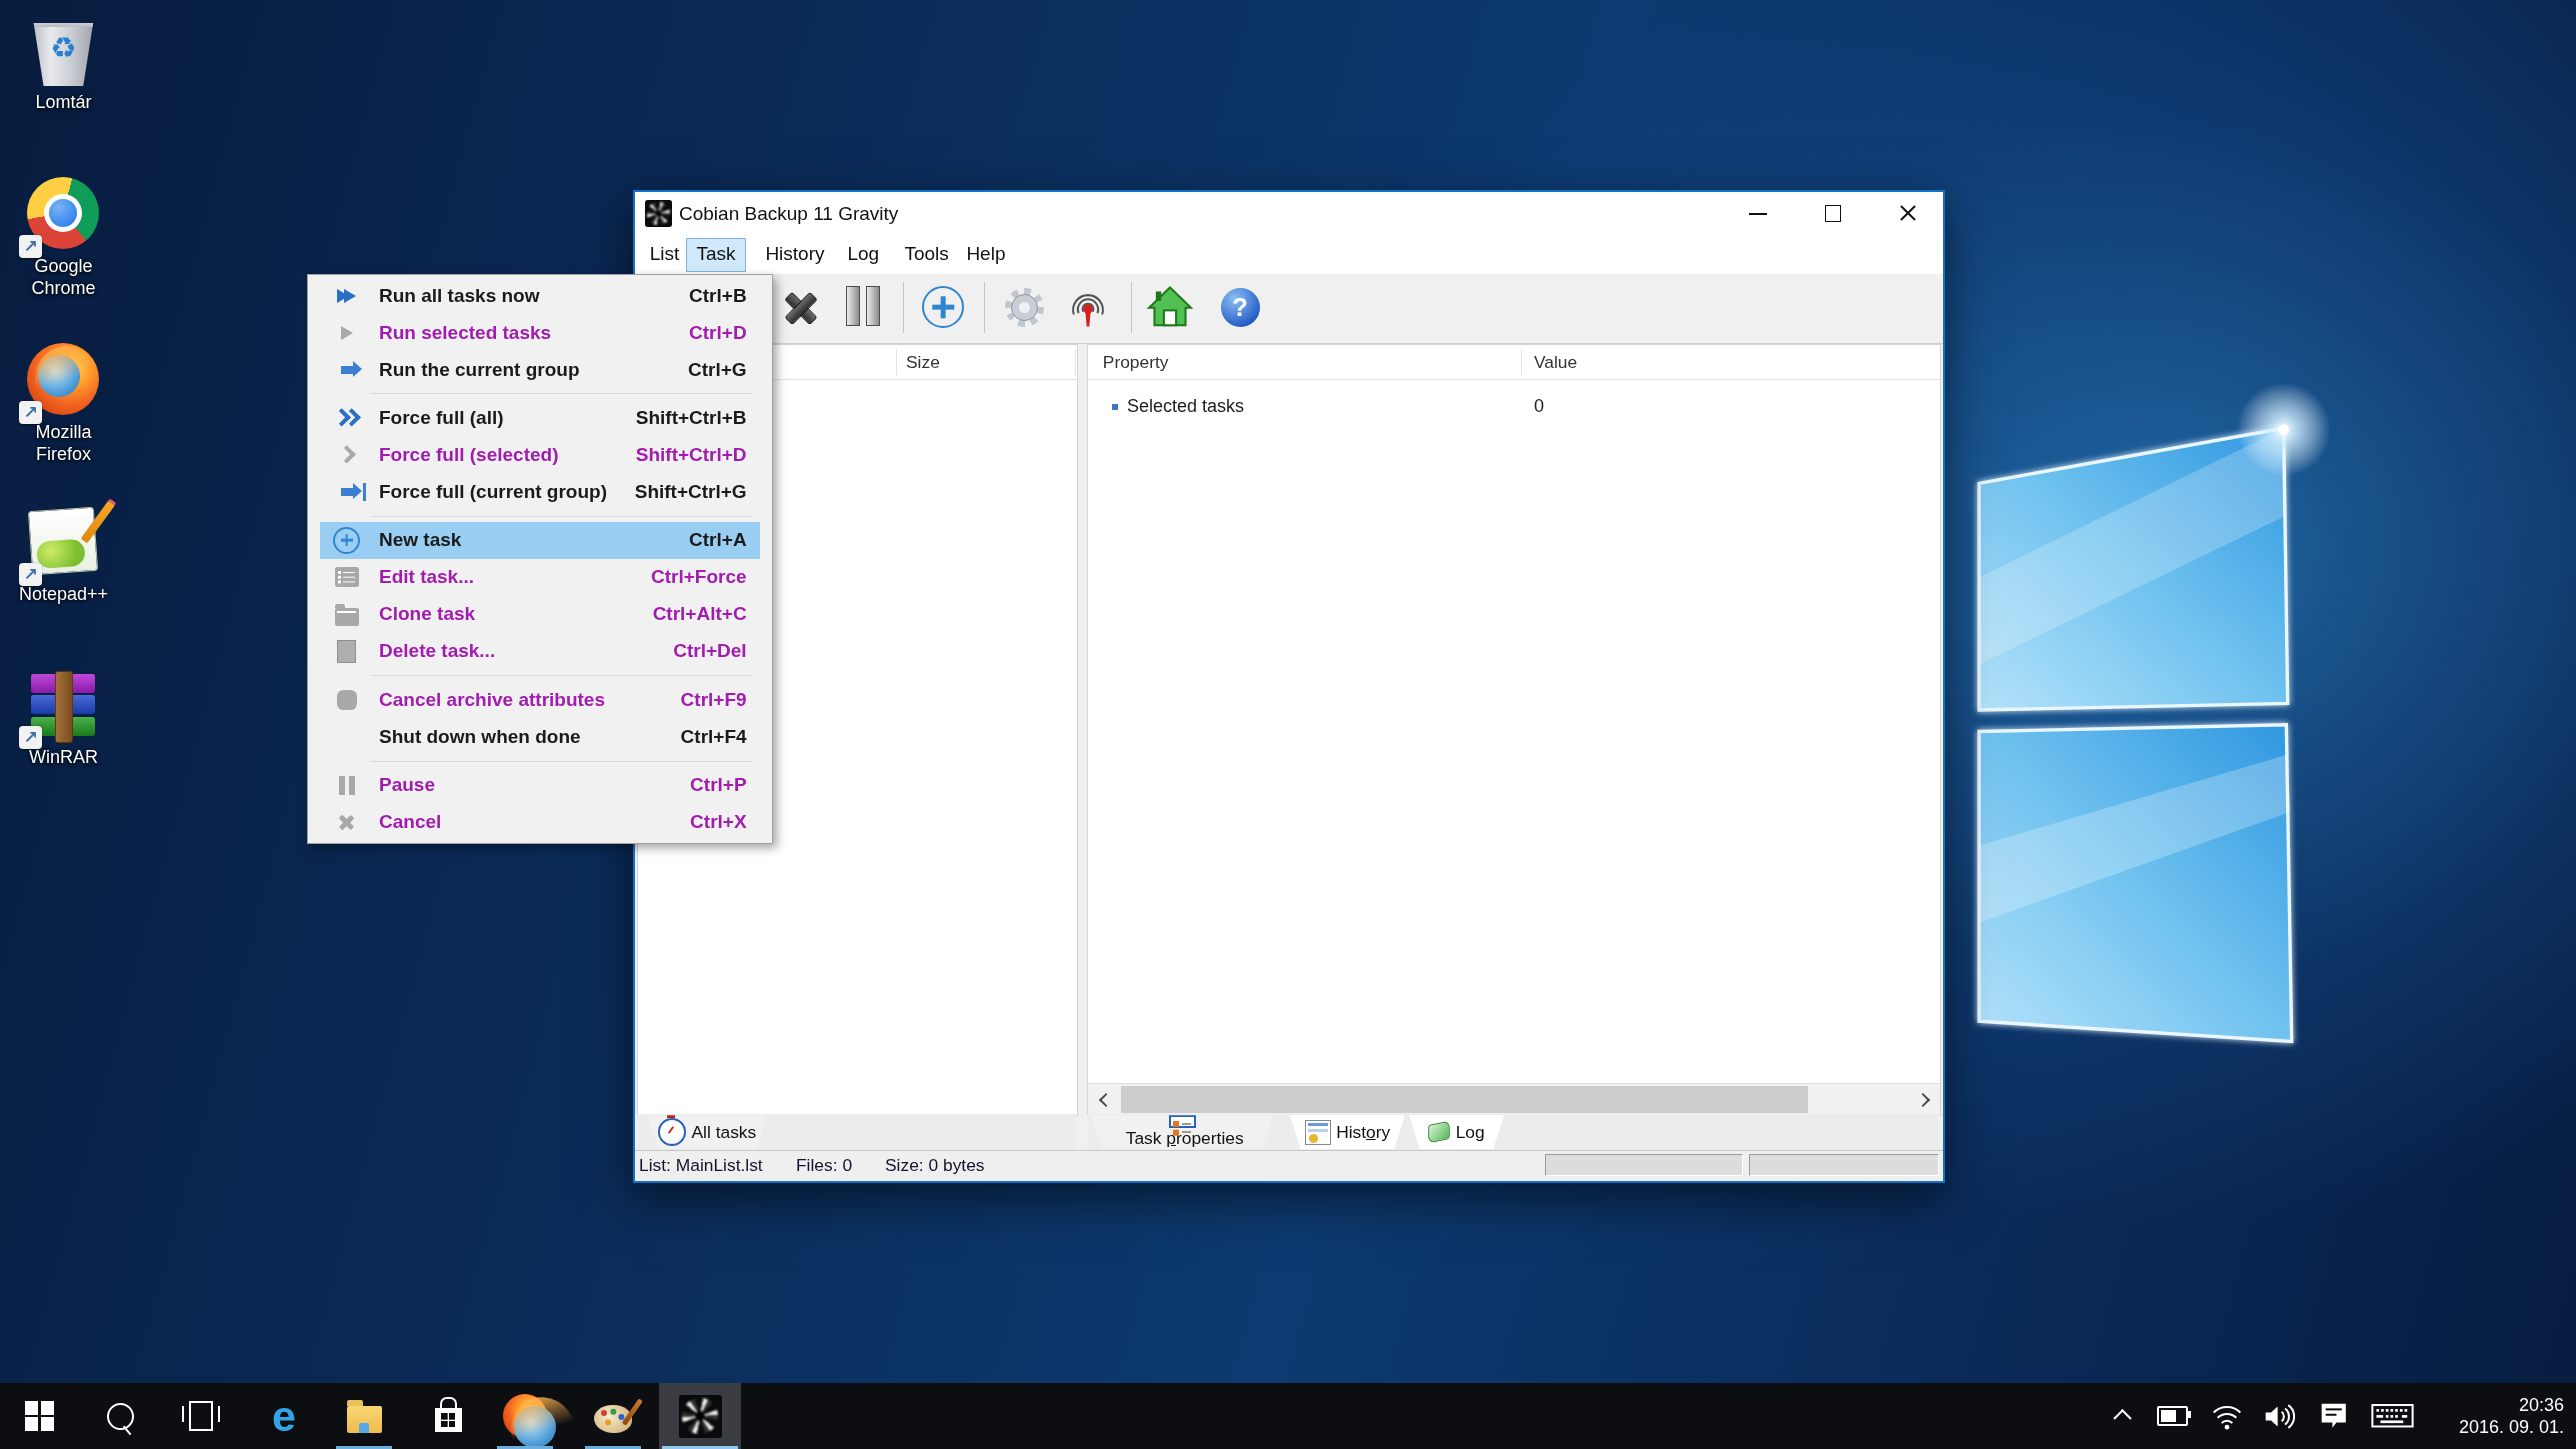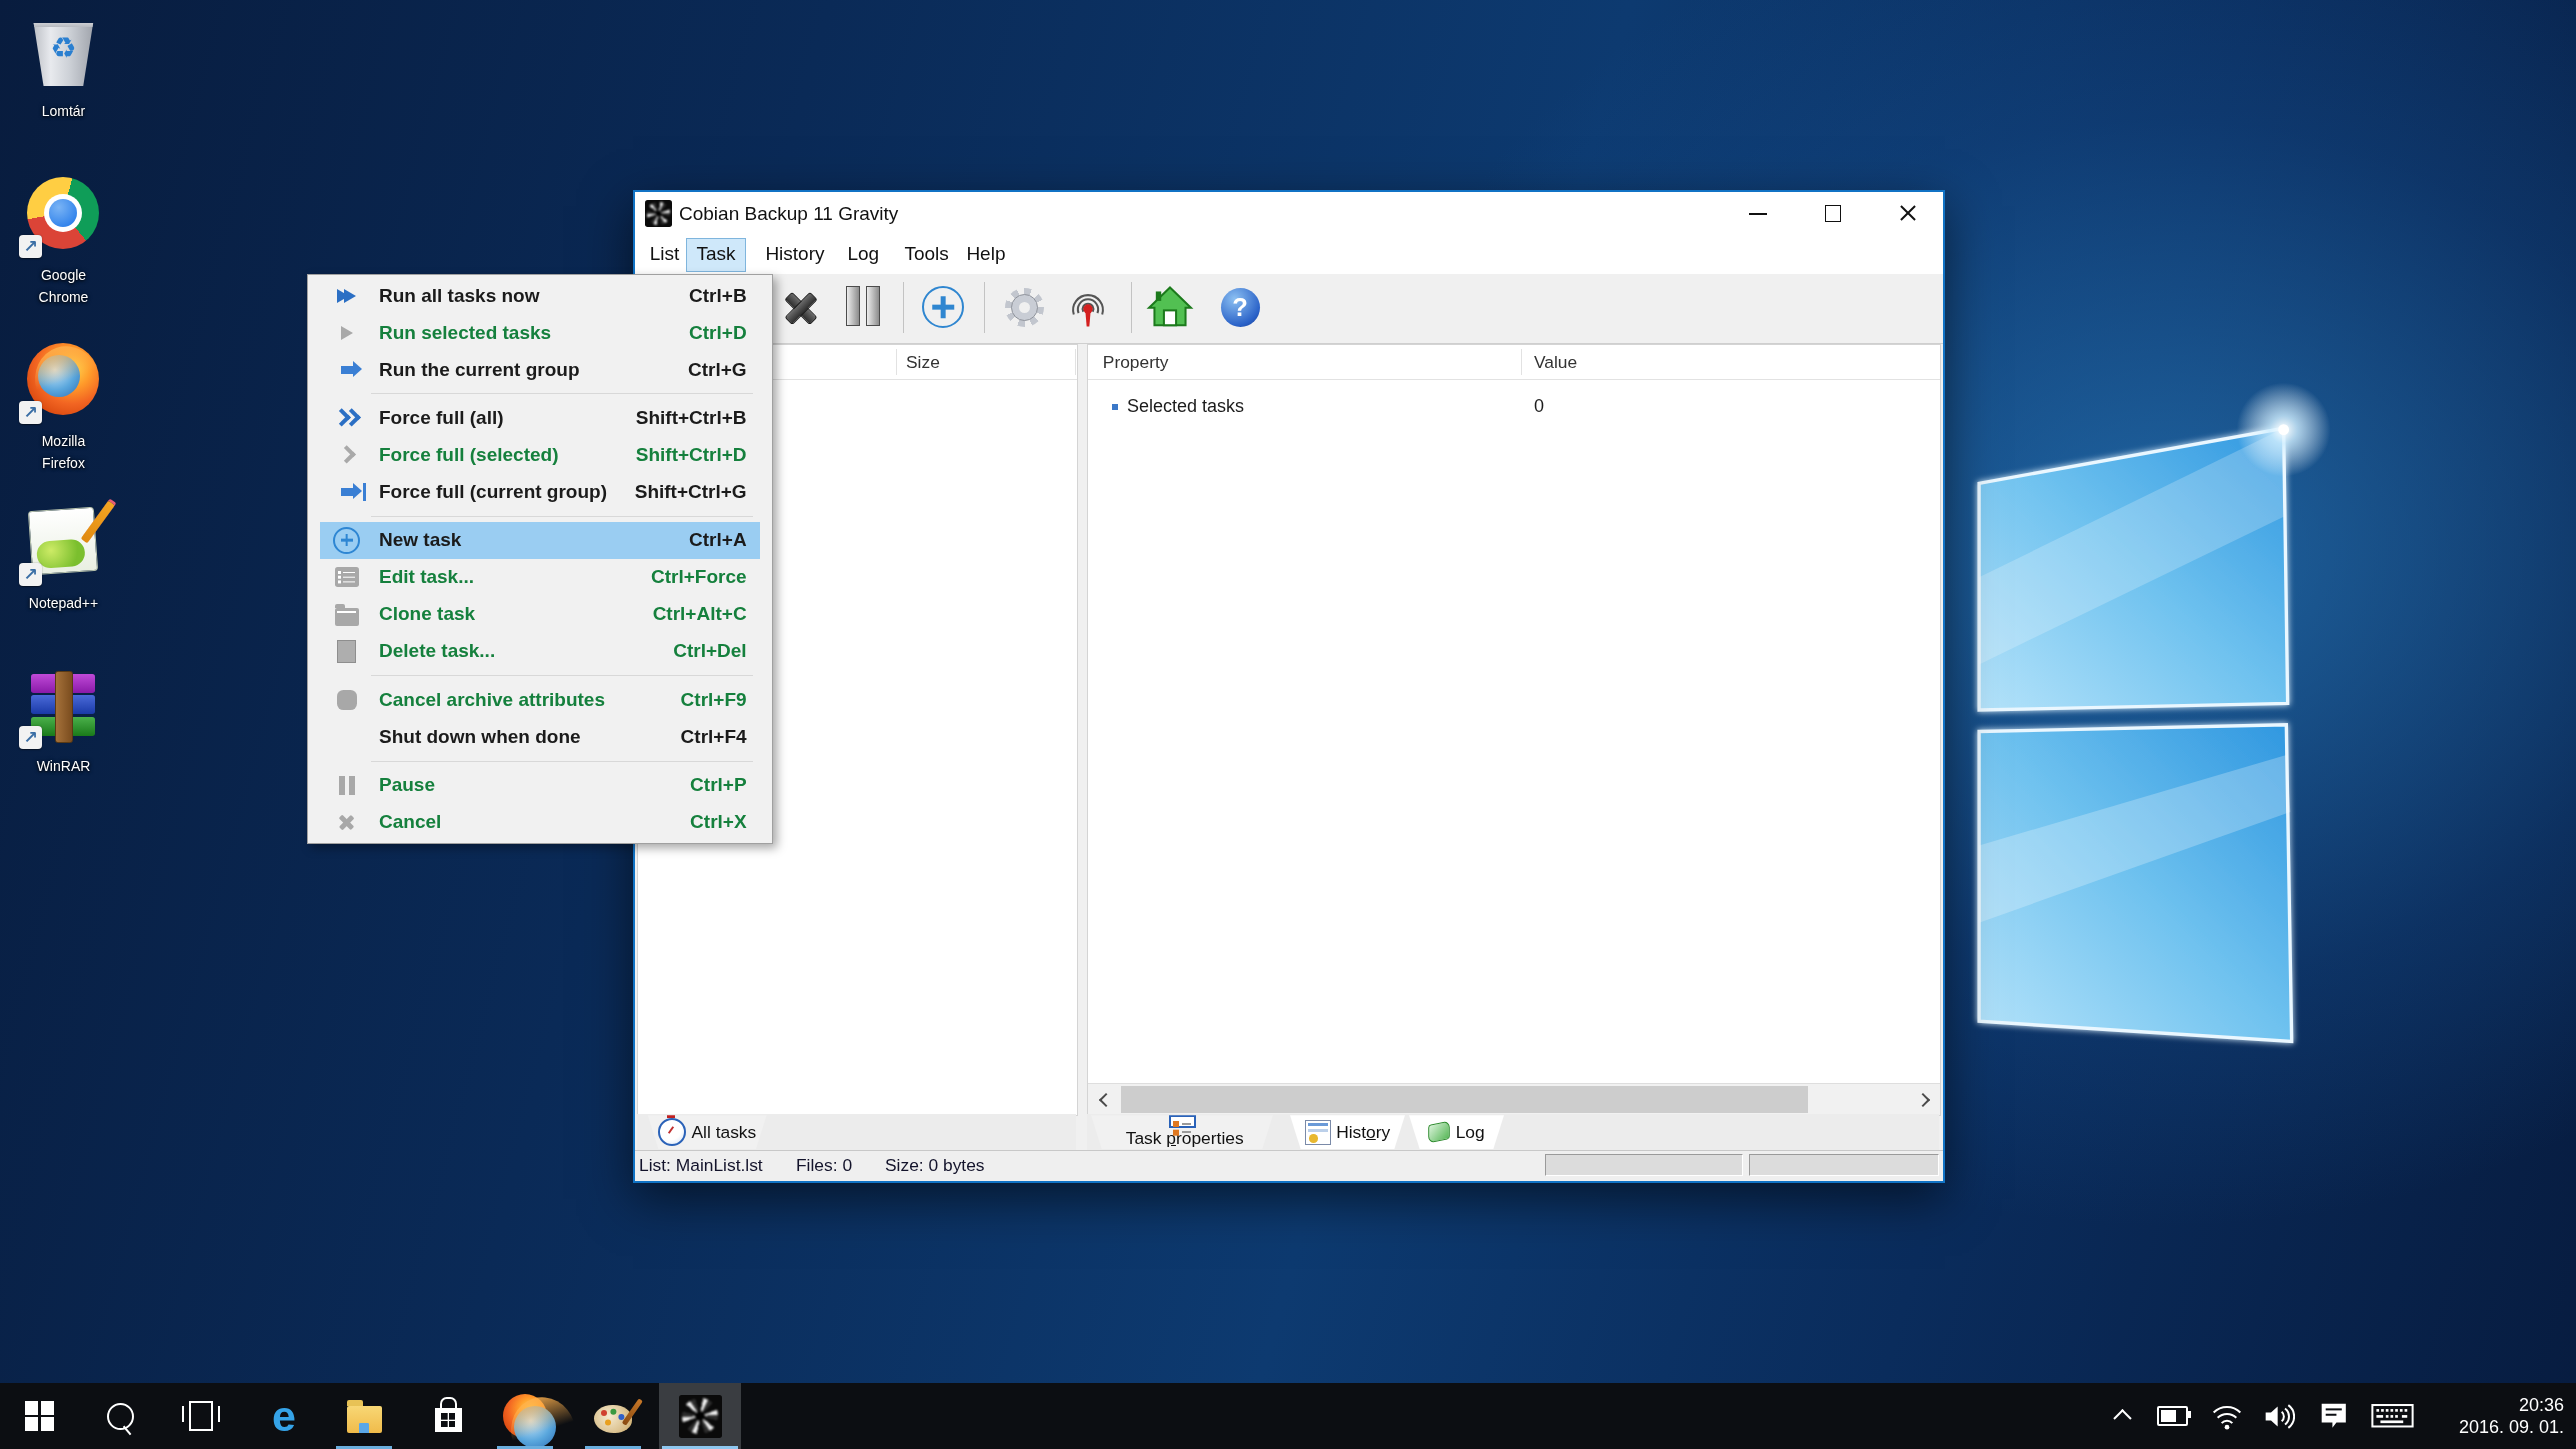--- a/index.html
+++ b/index.html
@@ -9,21 +9,21 @@
       radial-gradient(1140px 939px at 84% 38%, rgba(47,140,210,.60), rgba(25,90,160,.28) 46%, rgba(10,40,85,0) 72%),
       linear-gradient(105deg,#081c3e 0%,#0a2a57 28%,#0d3a70 55%,#0a2c5c 76%,#071c40 100%);}
   .abs{position:absolute;}
 
   
   #logo{left:1932px;top:376px;width:443px;height:711px;pointer-events:none;}
 
   
   .dicon{width:127px;text-align:center;cursor:default;}
   .dicon .art{position:relative;width:81px;height:79px;margin:0 auto;}
-  .dlabel{color:#fff;font-size:14px;line-height:21.5px;text-shadow:0 1.3px 2.7px rgba(0,0,0,.95),0 0 4px rgba(0,0,0,.6);margin-top:10px;}
+  .dlabel{color:#fff;font-size:18px;line-height:21.5px;text-shadow:0 1.3px 2.7px rgba(0,0,0,.95),0 0 4px rgba(0,0,0,.6);margin-top:1px;}
   .shortcut{position:absolute;left:-4px;bottom:-2.7px;width:23px;height:23px;background:#f2f2f2;border-radius:4px;
     color:#3a6ea5;font-weight:bold;font-size:17.4px;line-height:23px;box-shadow:0 0.7px 1.3px rgba(0,0,0,.5);}
   
   .bin{position:absolute;left:9.4px;top:4px;width:62px;height:70px;
     background:linear-gradient(90deg,#b9bcc2,#e8eaee 30%,#cdd1d7 60%,#9fa3ab);
     clip-path:polygon(2% 10%,98% 10%,82% 100%,18% 100%);}
   .bin::before{content:"";position:absolute;left:0;top:0;width:100%;height:10.7px;background:linear-gradient(#f2f3f5,#b7bac0);}
   .bin::after{content:"♻";position:absolute;left:50%;top:46%;transform:translate(-50%,-50%);font-size:29.5px;color:#2a7fd0;}
   
   .chrome{position:absolute;left:4px;top:1.3px;width:72px;height:72px;border-radius:50%;
@@ -141,21 +141,21 @@
     border-bottom:1.3px solid #fff;border-right:1.3px solid #fff;}
 
   
   #dropdown{left:307px;top:274px;width:440px;background:#f1f1f1;border:0.7px solid #a0a0a0;
     box-shadow:4px 4px 9.4px rgba(0,0,0,.35);padding:2px 12px;z-index:50;font-weight:bold;}
   .drow{position:relative;height:37px;display:flex;align-items:center;}
   .drow.hl{background:#9acdf2;}
   .dico{position:absolute;left:12px;width:29.5px;height:29.5px;display:flex;align-items:center;justify-content:center;}
   .dlbl{position:absolute;left:59px;font-size:19px;color:#1b1b1b;white-space:nowrap;}
   .dsc{position:absolute;right:13.4px;font-size:19px;color:#1b1b1b;}
-  .drow.dis .dlbl,.drow.dis .dsc{color:#15803d;}
+  .drow.dis .dlbl,.drow.dis .dsc{color:#a21caf;}
   .dsep{height:11.4px;display:flex;align-items:center;}
   .dsep::before{content:"";display:block;height:0.7px;background:#d8d8d8;margin-left:51px;margin-right:6.7px;flex:1;}
   
   .tri{width:0;height:0;border-top:7.4px solid transparent;border-bottom:7.4px solid transparent;border-left:12.7px solid #2b6fc4;}
   .tri.gray{border-left-color:#a9a9a9;}
   .tri2{display:flex;} .tri2 .tri+.tri{margin-left:-4.7px;}
   .chev{width:9.4px;height:9.4px;border:solid #2b6fc4;border-width:4.7px 4.7px 0 0;transform:rotate(45deg);}
   .chev.gray{border-color:#a9a9a9;}
   .chev2{display:flex;} .chev2 .chev+.chev{margin-left:-2.7px;}
   .arrowR{position:relative;width:12px;height:8px;background:#3a7fd4;}

